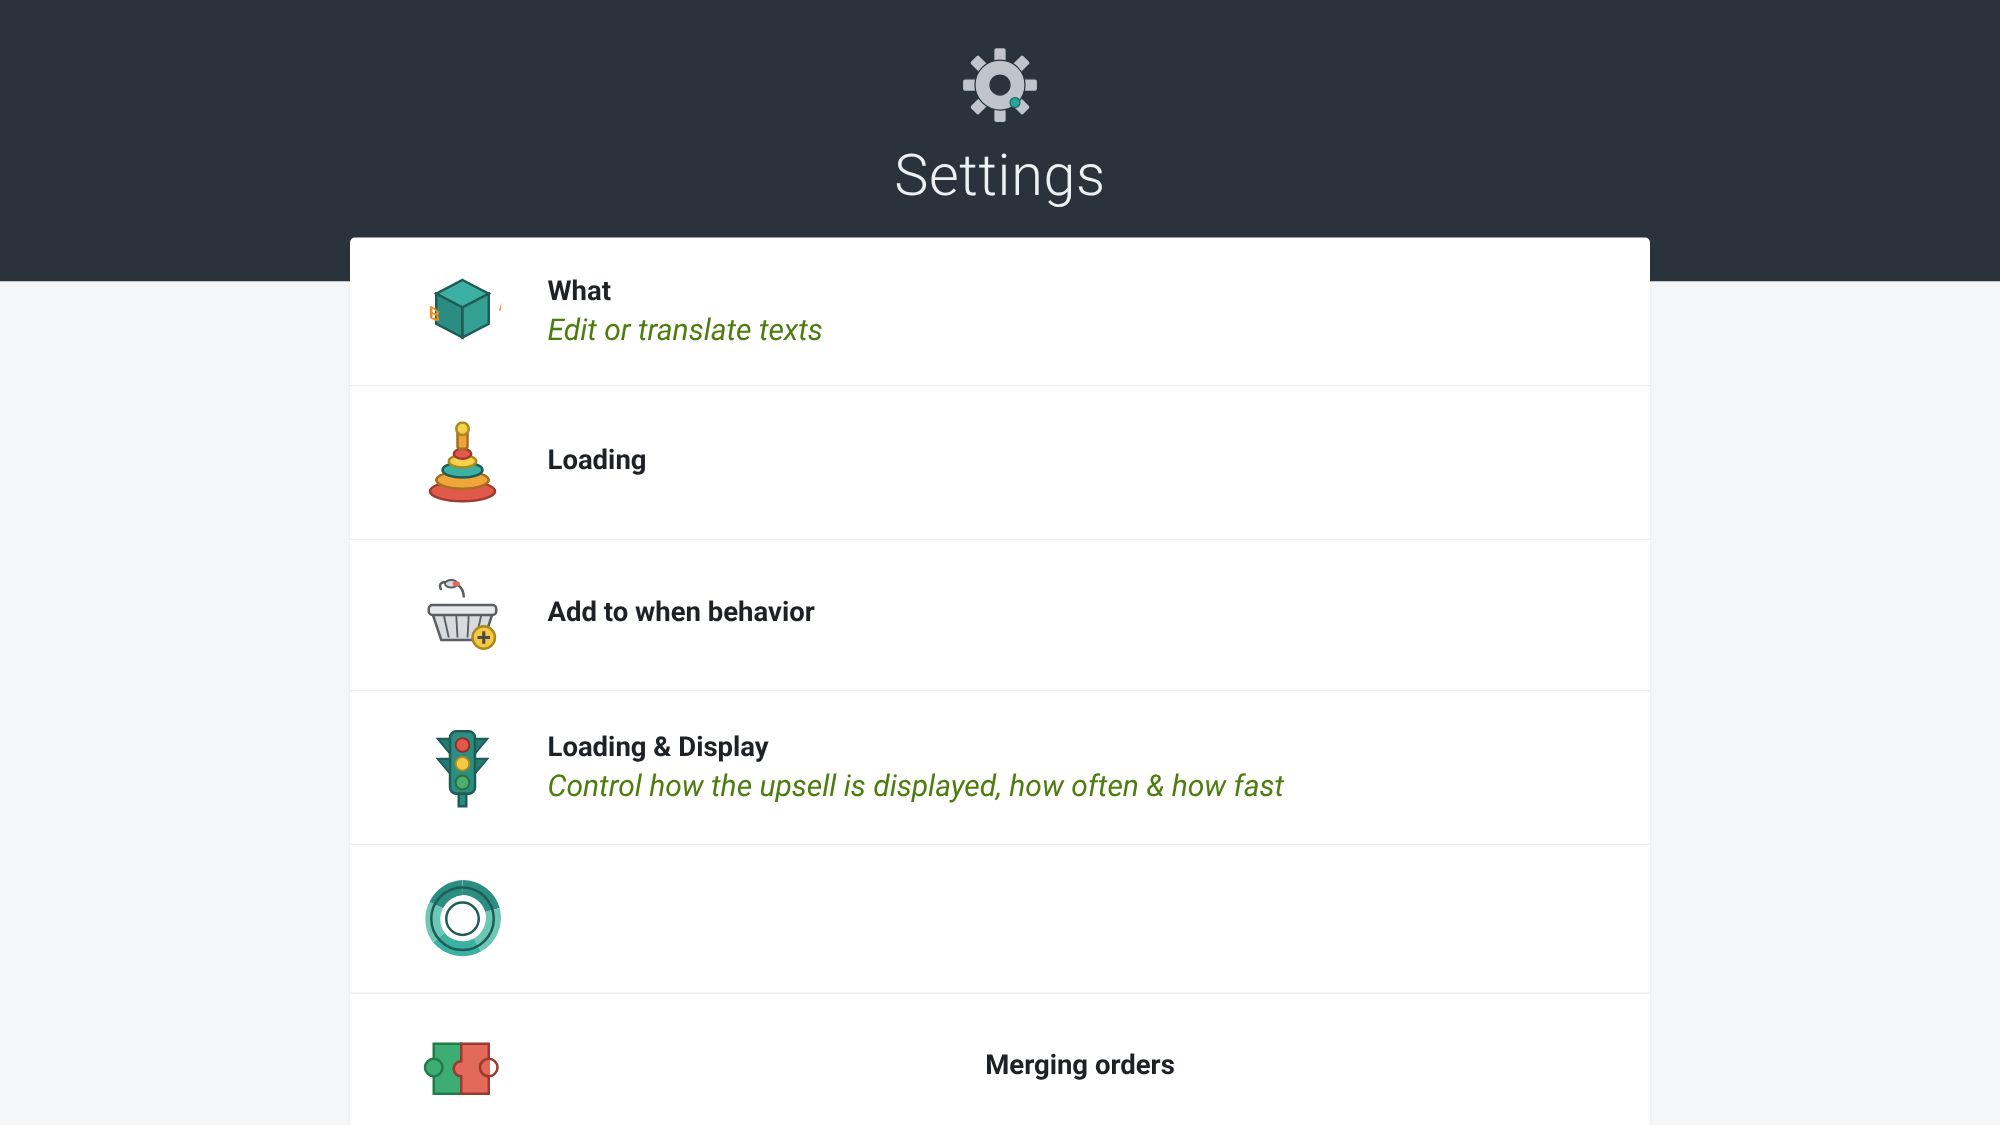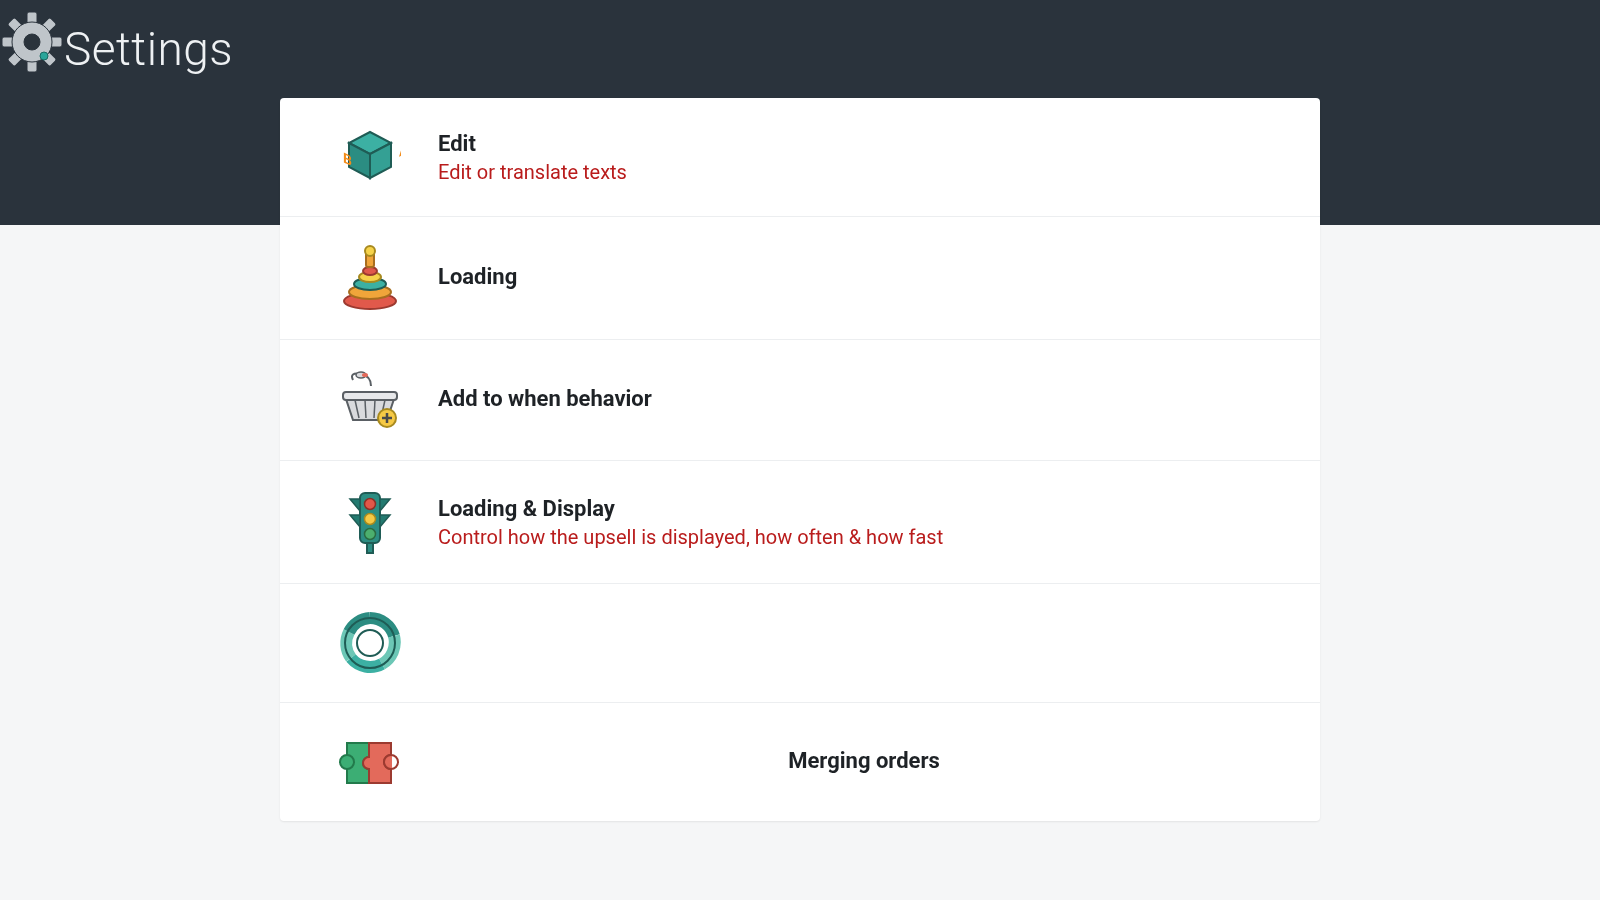--- a/index.html
+++ b/index.html
@@ -13,23 +13,23 @@
     position: absolute;
     top: 0; left: 0; right: 0;
     height: 225px;
     background: #2a333c;
     z-index: 0;
   }
   .header-content {
     position: relative;
     z-index: 1;
     display: flex;
-    flex-direction: row;
+    flex-direction: column;
     align-items: center;
-    padding-top: 8px;
+    padding-top: 36px;
   }
   .gear-wrap {
     width: 64px; height: 64px;
     display: flex; align-items: center; justify-content: center;
   }
   .page-title {
     color: #eef1f3;
     font-weight: 300;
     font-size: 46px;
     margin-top: 14px;
@@ -64,23 +64,24 @@
     flex: 1;
     padding-left: 8px;
   }
   .item-title {
     font-weight: 700;
     font-size: 22px;
     color: #1e2226;
     margin-bottom: 4px;
   }
   .item-desc {
-    font-size: 20px;
-    color: #b91c1c;
+    font-size: 24px;
+    color: #4d7c0f;
     font-weight: 400;
+    font-style: italic;
   }
   svg { display: block; }
 </style>
 </head>
 <body>
 
 <div class="header-bg"></div>
 
 <div class="header-content">
   <div class="gear-wrap">
@@ -117,21 +118,21 @@
         <g stroke="#1f5c55" stroke-width="2">
           <polygon points="31,6 52,17 31,28 10,17" fill="#3cb0a3"></polygon>
           <polygon points="10,17 31,28 31,52 10,41" fill="#2b8d82"></polygon>
           <polygon points="52,17 31,28 31,52 52,41" fill="#34a094"></polygon>
         </g>
         <text x="20" y="40" font-size="14" font-weight="bold" fill="#f28c1b" transform="skewY(26) translate(-16,-6)">B</text>
         <text x="38" y="40" font-size="14" font-weight="bold" fill="#f28c1b" transform="skewY(-26) translate(22,20)">A</text>
       </svg>
     </div>
     <div class="text-cell">
-      <div class="item-title">Edit</div>
+      <div class="item-title">What</div>
       <div class="item-desc">Edit or translate texts</div>
     </div>
   </div>
 
   <div class="row">
     <div class="icon-cell">
       <svg width="62" height="66" viewBox="0 0 62 66">
         <ellipse cx="31" cy="56" rx="26" ry="8" fill="#e1594b" stroke="#9c3a30" stroke-width="2"></ellipse>
         <ellipse cx="31" cy="47" rx="21" ry="7" fill="#f0a53a" stroke="#a86e1f" stroke-width="2"></ellipse>
         <ellipse cx="31" cy="39" rx="16" ry="6" fill="#3cb0a3" stroke="#1f5c55" stroke-width="2"></ellipse>

